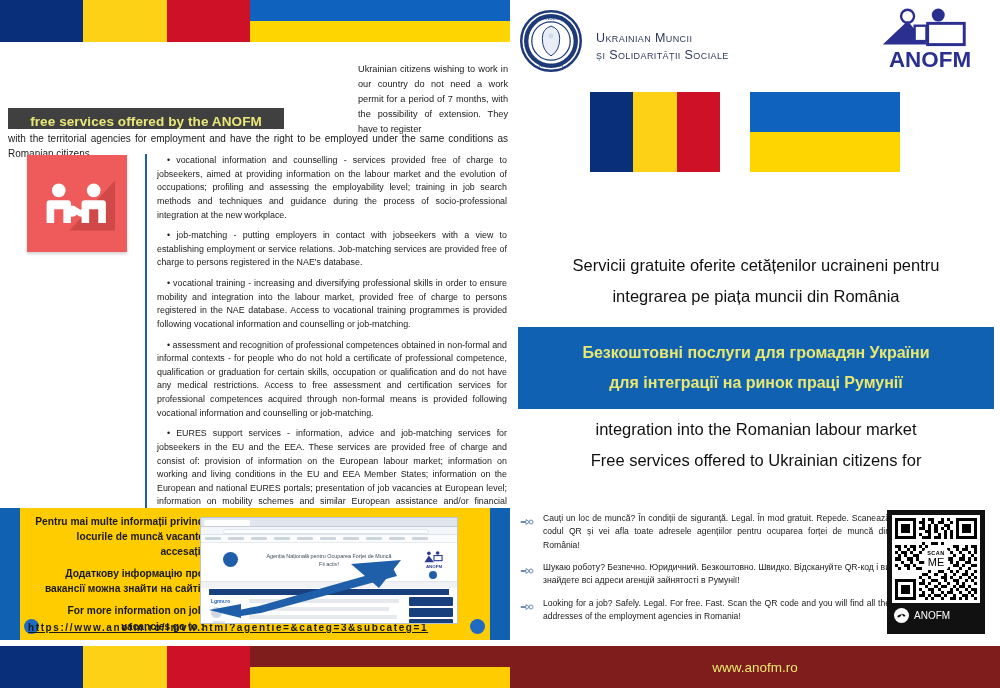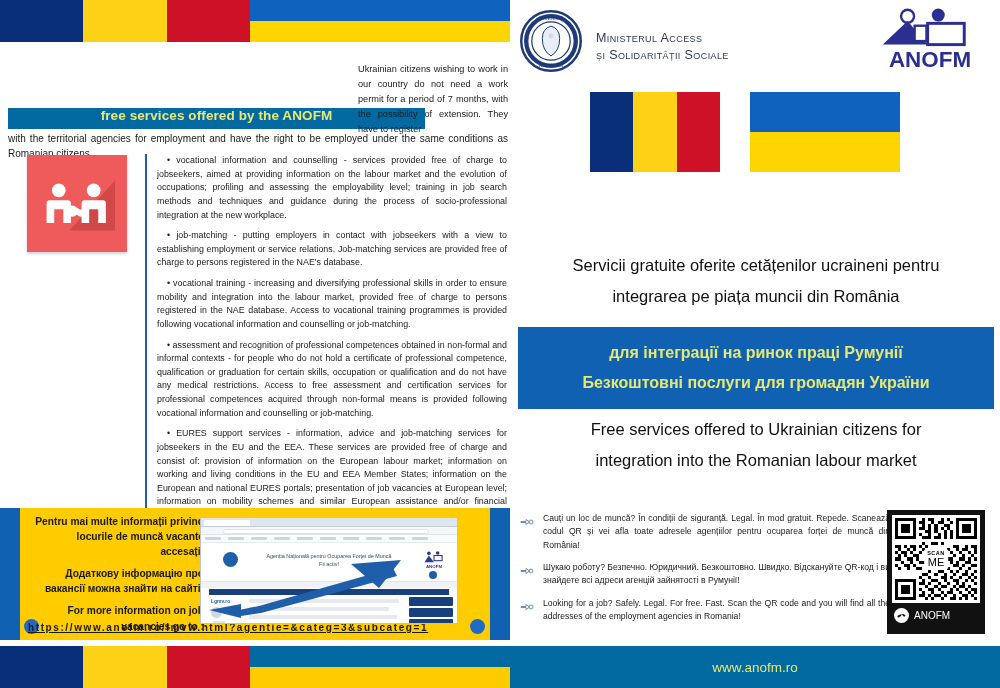--- a/index.html
+++ b/index.html
@@ -26,22 +26,22 @@
   .title-box {
     position:absolute; left:8px; top:18px; width:345px; height:48px;
     border:1.5px solid #1f5fa9; background:#fff;
     display:flex; align-items:center; justify-content:center;
   }
   .title-box .title {
     font-size:25px; font-weight:400; color:#1f5fa9; letter-spacing:.5px;
     border-bottom:2.5px solid #1f5fa9; padding-bottom:1px; line-height:1.05;
   }
   .subtitle-bar {
-    position:absolute; left:8px; top:66px; width:417px; height:21px;
-    background:#0369a1; display:flex; align-items:flex-start; justify-content:center;
+    position:absolute; left:8px; top:66px; width:276px; height:21px;
+    background:#404040; display:flex; align-items:flex-end; justify-content:center;
   }
   .subtitle-bar span { color:#e8e87a; font-size:13.5px; font-weight:bold; letter-spacing:.1px;}
 
   .intro-right {
     position:absolute; left:358px; top:20px; width:150px;
     font-size:9.2px; line-height:1.62; color:#1a1a1a; text-align:justify;
   }
   .intro-bottom {
     position:absolute; left:8px; top:89px; width:500px;
     font-size:10px; line-height:1.5; color:#1a1a1a; text-align:justify;
@@ -150,21 +150,21 @@
 
   .qr-card { position:absolute; left:375px; top:510px; width:98px; height:124px; background:#111; padding:5px; }
   .qr-inner { background:#fff; width:88px; height:88px; position:relative; }
   .qr-label { color:#fff; font-size:10px; display:flex; align-items:center; gap:5px; margin-top:5px; padding-left:2px;}
   .qr-label .pdf { width:15px;height:15px;border-radius:50%;background:#fff; display:flex;align-items:center;justify-content:center; }
   .scanme { position:absolute; left:50%; top:50%; transform:translate(-50%,-50%); background:#fff; padding:1px 3px; text-align:center; line-height:1; }
   .scanme b { display:block; font-size:5.5px; letter-spacing:.5px; }
   .scanme span { display:block; font-size:11px; font-weight:500; }
 
   
-  .footer { position:absolute; left:0; top:646px; width:1000px; height:42px; background:#0369a1;padding-left:24px; }
+  .footer { position:absolute; left:0; top:646px; width:1000px; height:42px; background:#7f1d1d;padding-left:24px; }
   .footer .ro { position:absolute; left:0; top:0; width:250px; height:42px; display:flex; }
   .footer .ro > div { flex:1; }
   .footer .ua-yellow { position:absolute; left:250px; top:21px; width:260px; height:21px; background:#FFCC00; }
   .footer .site { position:absolute; right:0; left:510px; top:0; height:42px; display:flex; align-items:center; justify-content:center;
                   color:#e8e870; font-size:13.5px; }
 </style>
 </head>
 <body>
 
 <div class="page">
@@ -291,21 +291,21 @@
       <circle cx="50" cy="50" r="48" fill="#fff" stroke="#1f3a78" stroke-width="4"></circle>
       <circle cx="50" cy="50" r="40" fill="#fff" stroke="#1f3a78" stroke-width="7"></circle>
       <circle cx="50" cy="50" r="31" fill="#fff" stroke="#1f3a78" stroke-width="2"></circle>
       <path d="M50 26 q14 4 14 20 q0 20 -14 28 q-14 -8 -14 -28 q0 -16 14 -20 z" fill="#e9eef6" stroke="#1f3a78" stroke-width="1.6"></path>
       <circle cx="50" cy="42" r="4" fill="#cfd9e8"></circle>
       <text x="50" y="16" font-size="7" fill="#1f3a78" text-anchor="middle" font-family="DejaVu Serif, serif">GUVERNUL</text>
       <text x="50" y="92" font-size="7" fill="#1f3a78" text-anchor="middle" font-family="DejaVu Serif, serif">ROMÂNIEI</text>
     </svg>
 
     <div class="ministry-text">
-      <div>Ministerul Access</div>
+      <div>Ukrainian Muncii</div>
       <div>și Solidarității Sociale</div>
     </div>
 
     <svg class="anofm-logo" viewBox="0 0 180 105">
       <circle cx="52" cy="14" r="11" fill="#fff" stroke="#2b2f8f" stroke-width="4"></circle>
       <circle cx="104" cy="12" r="11" fill="#2b2f8f"></circle>
       <path d="M10 62 L52 22 L86 62 Z" fill="#2b2f8f"></path>
       <rect x="86" y="26" width="62" height="36" fill="#fff" stroke="#2b2f8f" stroke-width="5"></rect>
       <rect x="64" y="30" width="20" height="26" fill="#fff" stroke="#2b2f8f" stroke-width="4"></rect>
       <text x="90" y="100" font-size="38" font-weight="bold" fill="#2b2f8f" text-anchor="middle" font-family="Liberation Sans, sans-serif">ANOFM</text>
@@ -322,27 +322,27 @@
           <div style="background:#FFD500"></div>
       </div>
     </div>
 
     <div class="ro-headline">
       <div>Servicii gratuite oferite cetățenilor ucraineni pentru</div>
       <div>integrarea pe piața muncii din România</div>
     </div>
 
     <div class="ua-band">
+      <div>Безкоштовні послуги для громадян України</div>
       <div>для інтеграції на ринок праці Румунії</div>
-      <div>Безкоштовні послуги для громадян України</div>
     </div>
 
     <div class="en-headline">
+      <div>integration into the Romanian labour market</div>
       <div>Free services offered to Ukrainian citizens for</div>
-      <div>integration into the Romanian labour market</div>
     </div>
 
     <div class="qr-bullets">
       <div class="bullet">
         <span class="hand">
           <svg width="15" height="10" viewBox="0 0 30 20">
               <path d="M2 9 h10 v-4 l7 5 l-7 5 v-4 h-10 z" fill="none" stroke="#6e8db5" stroke-width="2"></path>
               <circle cx="22" cy="10" r="4" fill="none" stroke="#6e8db5" stroke-width="2"></circle>
             </svg>
         </span>

